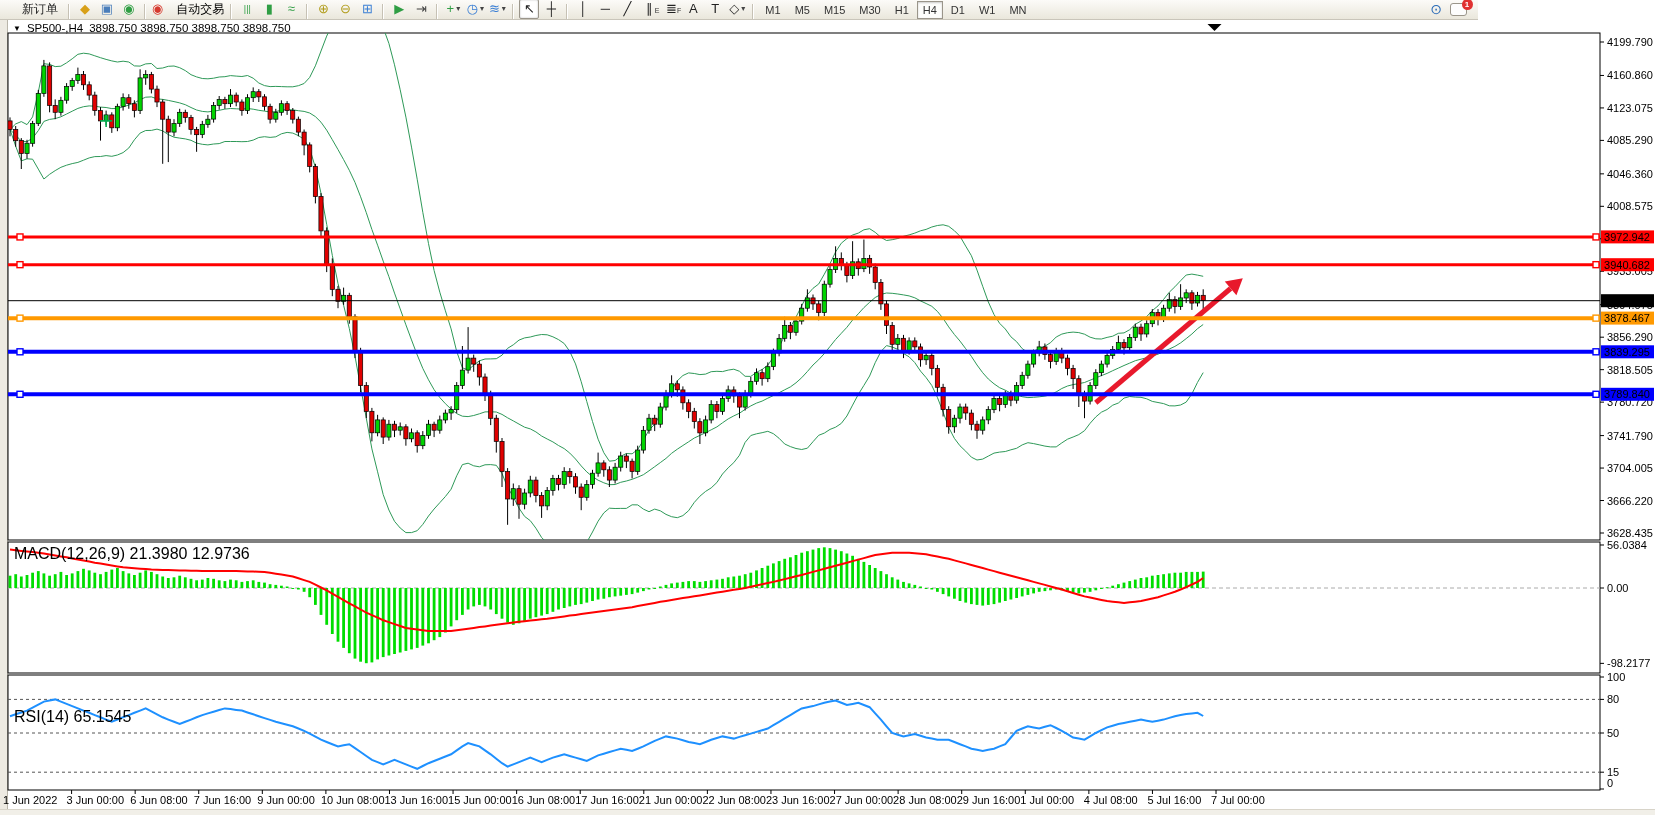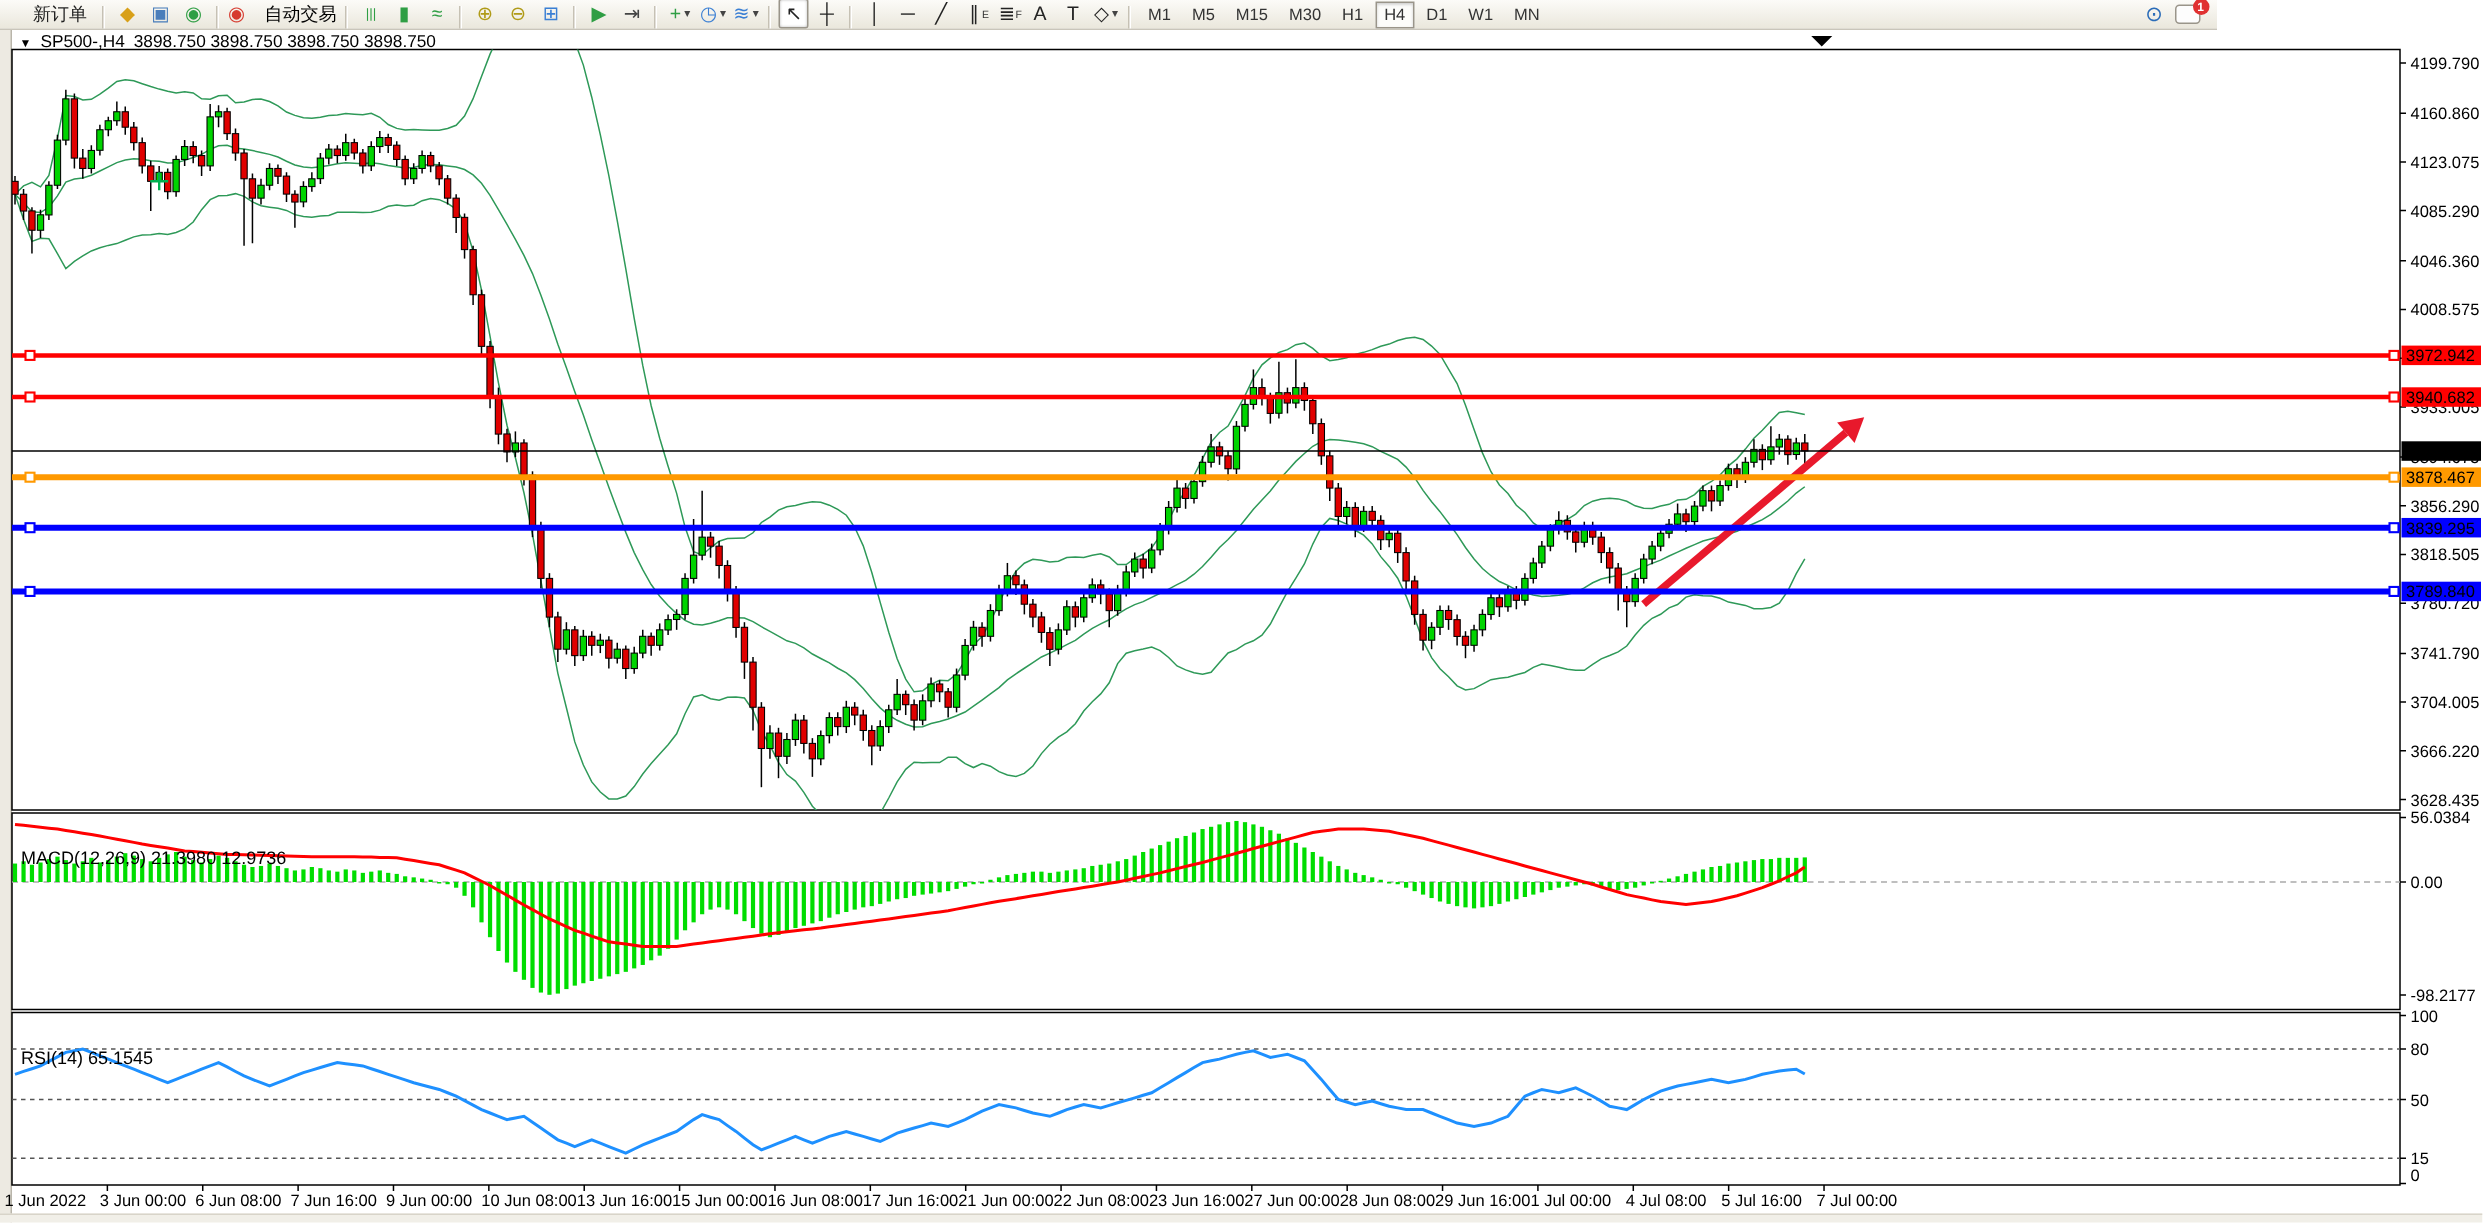--- a/index.html
+++ b/index.html
@@ -23,23 +23,23 @@
   #chat-bubble{width:15px;height:11px;border:1.5px solid #9a958a;border-radius:3px;position:relative;background:#fdfdfd;}
   #chat-badge{position:absolute;top:-5px;right:-7px;background:#e03131;color:#fff;border-radius:50%;
     width:11px;height:11px;font-size:8px;line-height:11px;text-align:center;font-weight:bold;}
   
   #chart-wrap{position:absolute;left:0;top:20px;width:1655px;height:795px;background:#fff;}
   #left-strip{position:absolute;left:0;top:0;width:7px;height:795px;background:#edeae2;border-right:1px solid #b9b5aa;}
   #chart-svg{position:absolute;left:0;top:0;}
   svg text{font-family:"Liberation Sans",sans-serif;font-size:11px;fill:#000;}
   #title-row{position:absolute;left:13px;top:2px;font-size:11.5px;color:#000;display:flex;align-items:center;gap:6px;}
   #title-tri{font-size:8px;}
-  #macd-label,#rsi-label{position:absolute;left:14px;font-size:12px;color:#000;margin-top:20px;}
+  #macd-label,#rsi-label{position:absolute;left:14px;font-size:16px;color:#000;}
   #macd-label{top:525px;}
-  #rsi-label{top:658px;}
+  #rsi-label{top:688px;}
   #footer-strip{position:absolute;left:0;top:789px;width:1655px;height:6px;background:#f1efe8;border-top:1px solid #d8d4c9;}
 </style>
 </head>
 <body>
 
 <div id="toolbar">
     <div class="tb-item textbtn">新订单</div>
     <div class="tb-sep"></div>
     <div class="tb-item">
       <span style="color: rgb(216, 160, 25); font-size: 13px;">◆</span>

